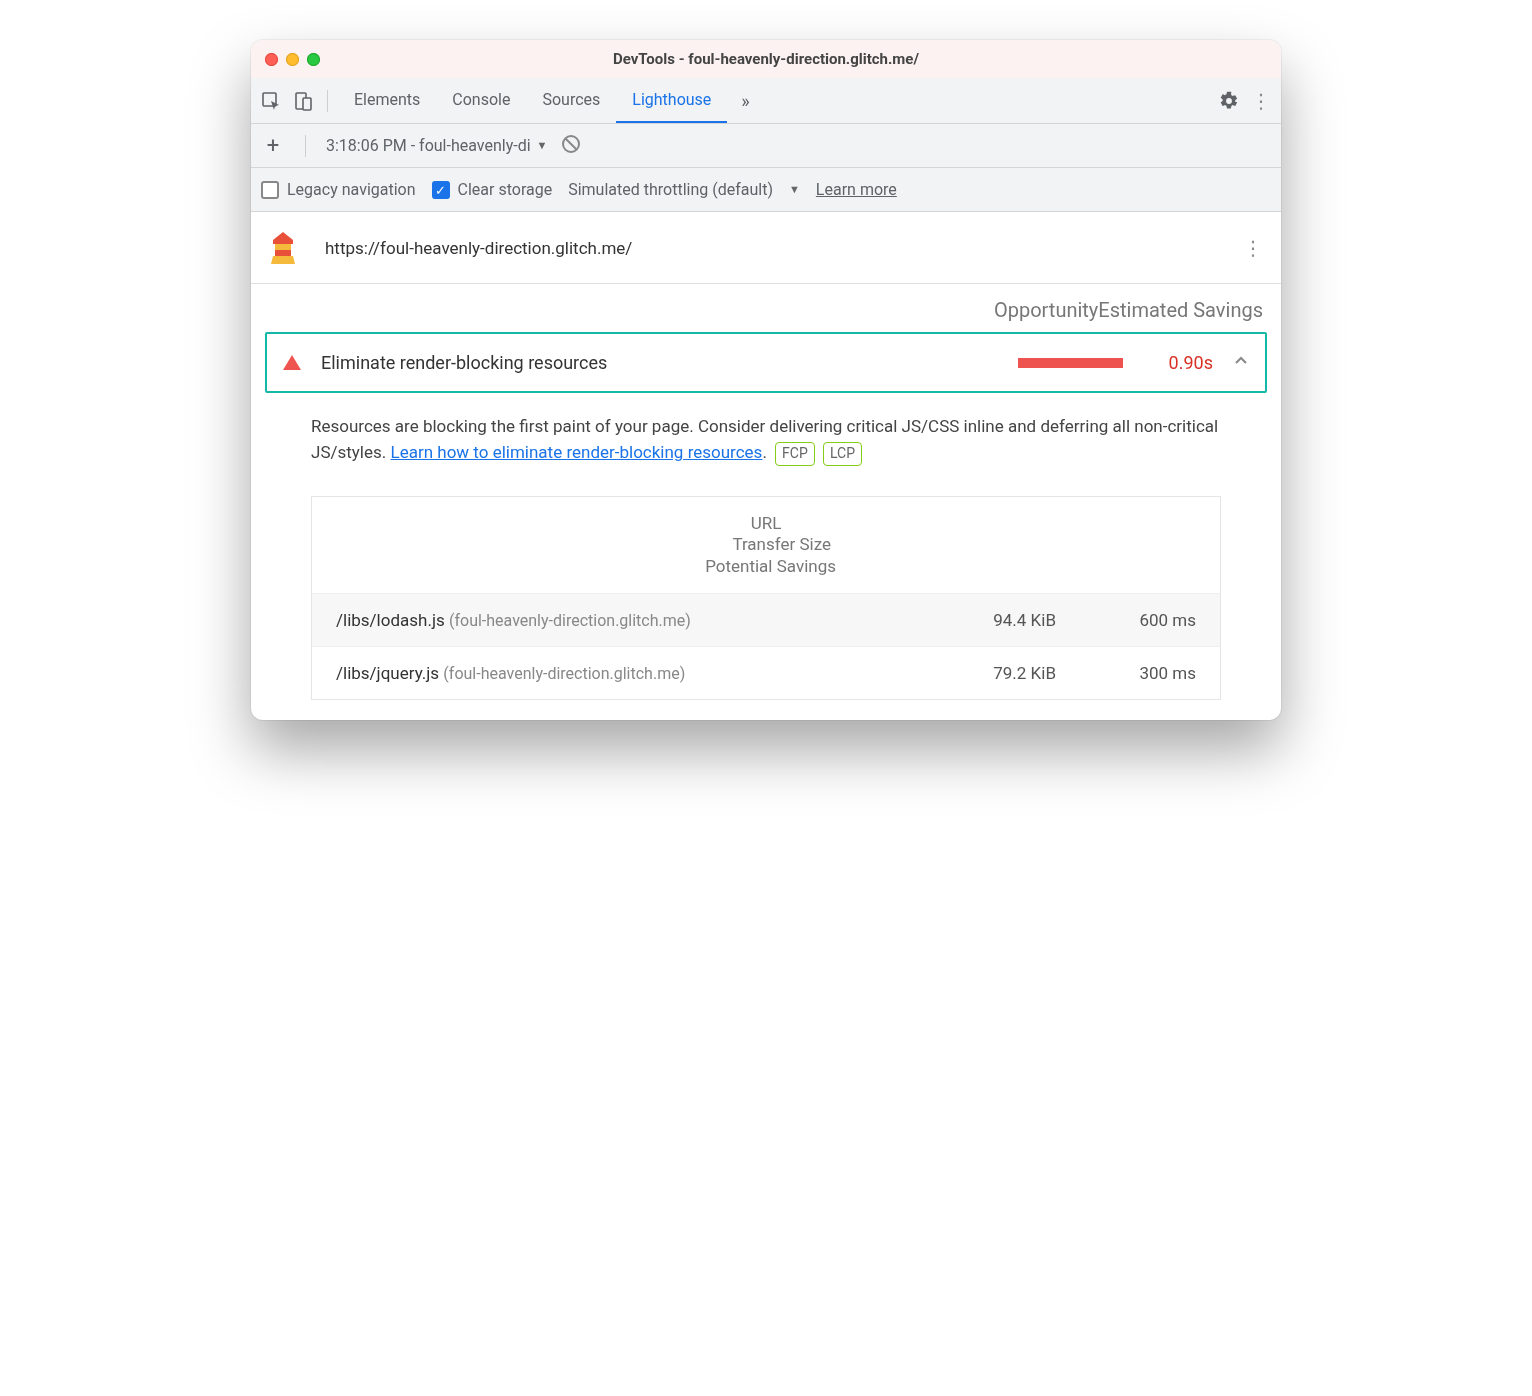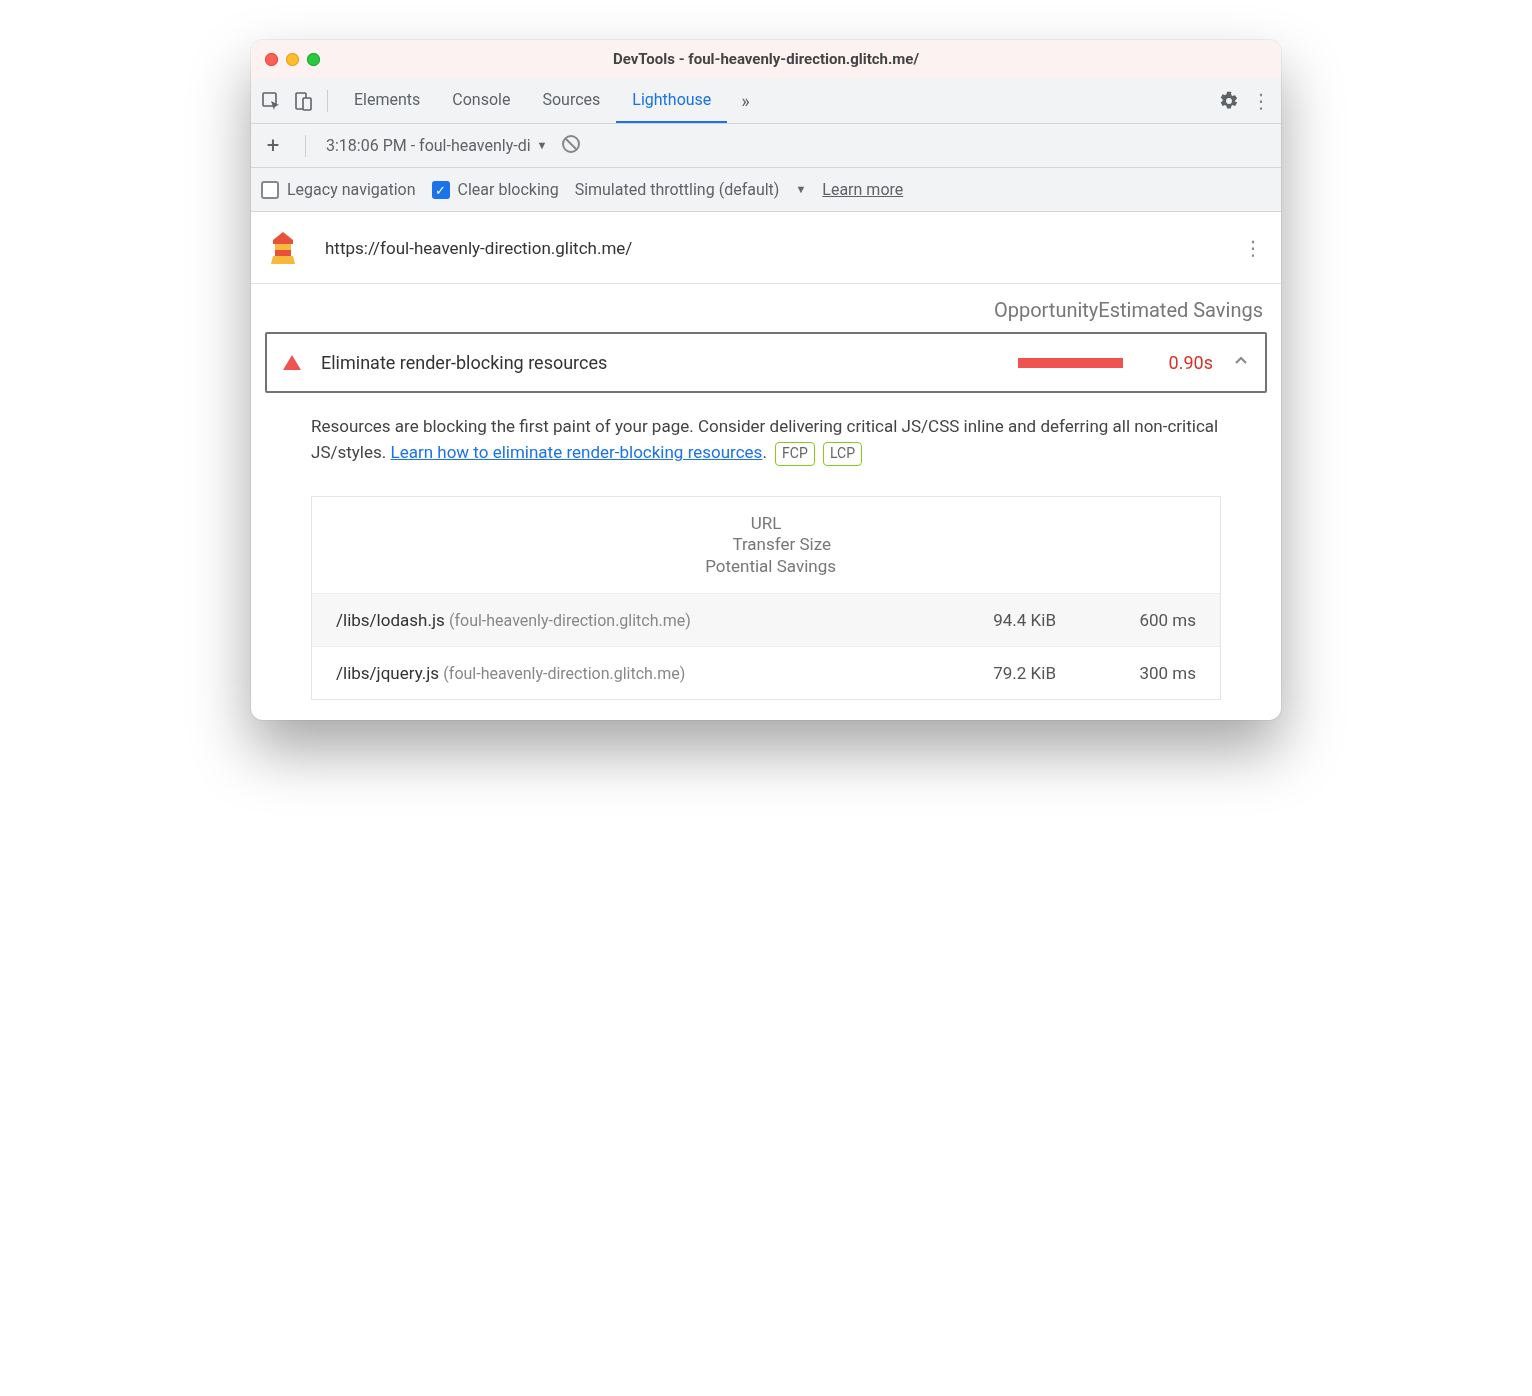--- a/index.html
+++ b/index.html
@@ -82,21 +82,21 @@
     font-size:17px; color:#333;
   }
   .lh-icon svg { display:block; }
   
   .sechead {
     display:flex; justify-content:flex-end; padding:14px 18px 10px;
     color:#777; font-size:20px;
   }
   
   .opp {
-    margin:0 14px; border:2px solid #737373; border-radius:2px;
+    margin:0 14px; border:2px solid #14b8a6; border-radius:2px;
     padding:18px 16px; display:flex; align-items:center; gap:20px;
   }
   .tri { width:0; height:0; border-left:9px solid transparent; border-right:9px solid transparent; border-bottom:15px solid #ef5350; }
   .opptitle { font-size:18px; color:#333; flex:0 0 auto; }
   .oppspacer{flex:1;}
   .bar { width:105px; height:10px; background:#ef5350;}
   .opptime { color:#d93025; font-size:18px; width:70px; text-align:right;}
   .chev { color:#888; }
   
   .desc {
@@ -180,21 +180,21 @@
     </div>
   </div>
 
   <div class="optbar">
     <label class="cbwrap">
       <span class="cb"></span>
       <span>Legacy navigation</span>
     </label>
     <label class="cbwrap">
       <span class="cb checked"></span>
-      <span>Clear blocking</span>
+      <span>Clear storage</span>
     </label>
     <span>Simulated throttling (default)</span>
     <span style="font-size:11px;color:#666;">▼</span>
     <a class="link">Learn more</a>
   </div>
 
   <div class="urlbar">
     <span class="lh-icon">
       <svg width="28" height="32" viewBox="0 0 28 32">
         <polygon points="14,0 24,8 24,12 4,12 4,8" fill="#e8503a"></polygon>

